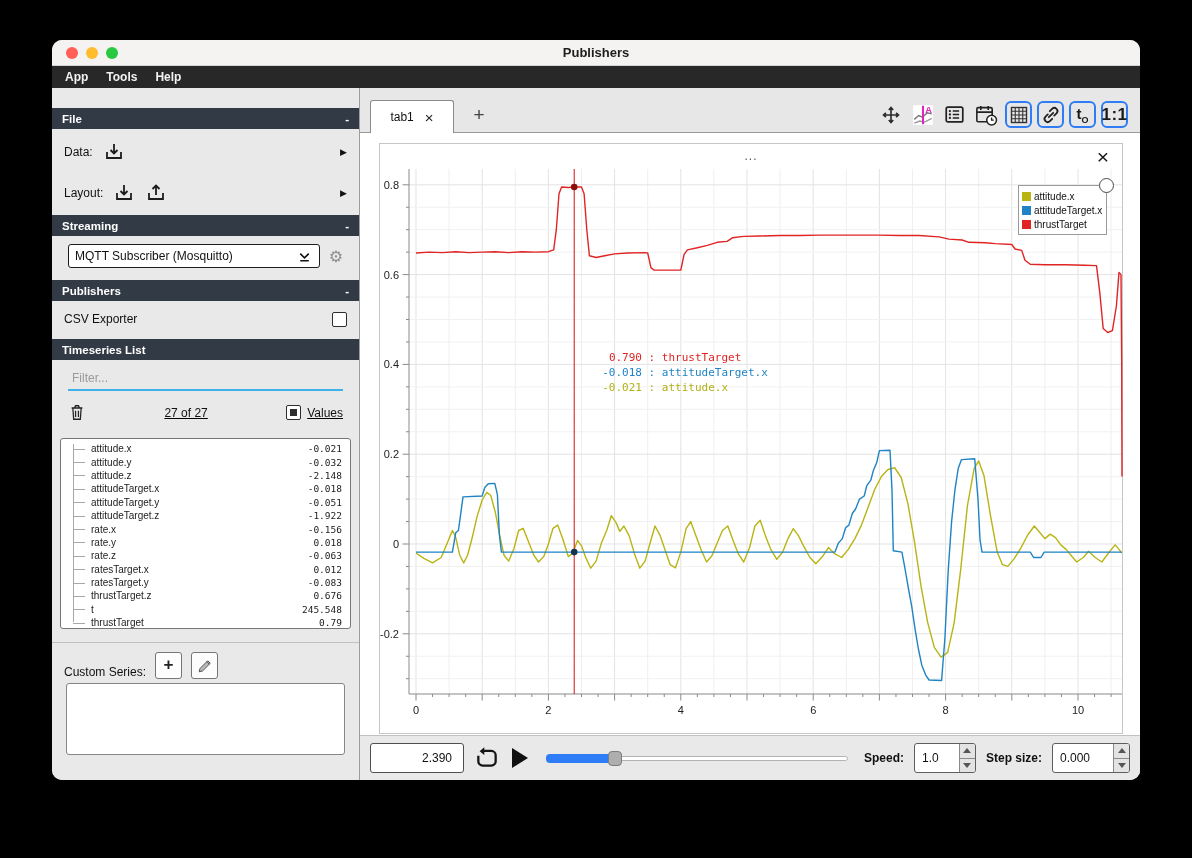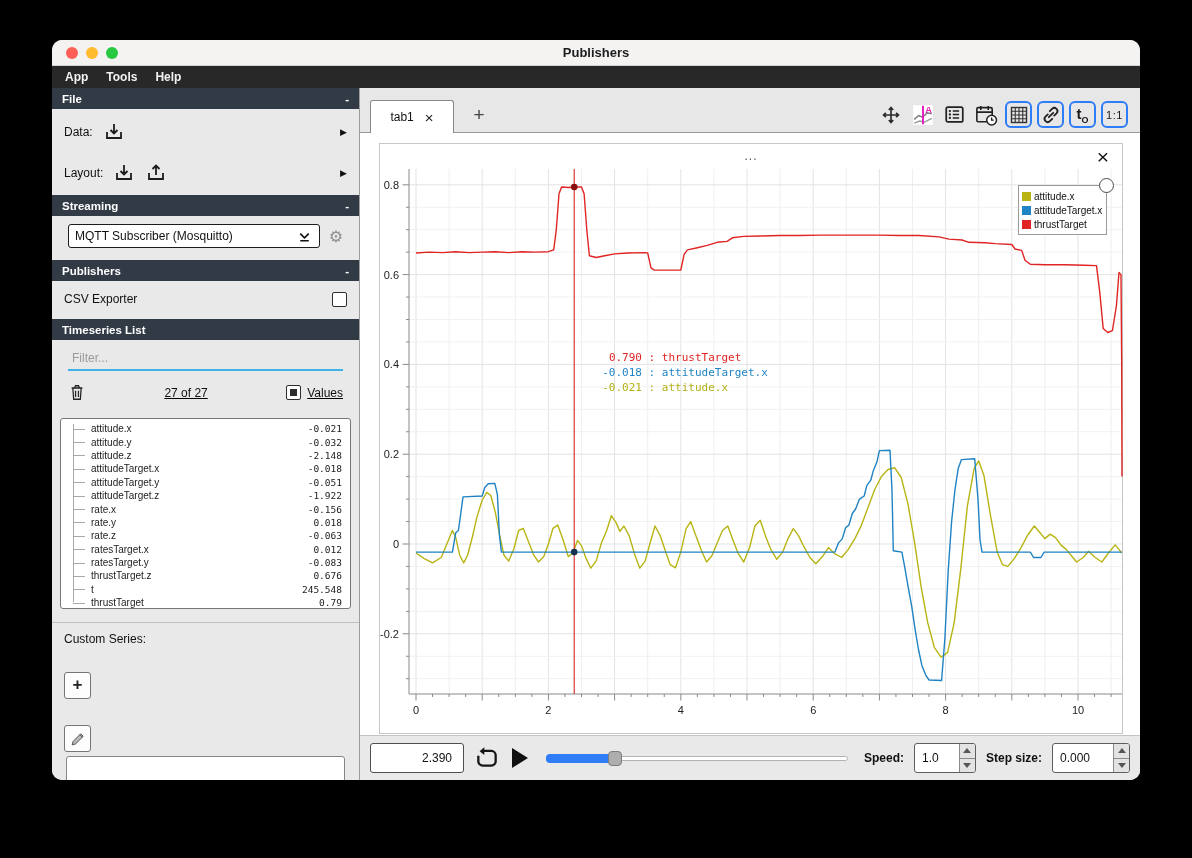--- a/index.html
+++ b/index.html
@@ -17,21 +17,21 @@
   
   .menubar { height:22px; background:#282828; display:flex; align-items:center; padding-left:4px; }
   .menu-item { padding:0 9px; font-size:12px; font-weight:700; color:#f2f2f2; }
 
   .body { display:flex; height:692px; }
 
   
   .sidebar { width:308px; flex:none; background:#e9e9e9; border-right:1px solid #9d9d9d; overflow:hidden; }
   .sec-hdr { height:21px; margin-top:2px; background:#323a46; color:#fff; font-size:11.5px; font-weight:700;
              display:flex; align-items:center; justify-content:space-between; padding:0 10px; }
-  .sec-hdr:first-child { margin-top:0; }
+  .sec-hdr:first-child { margin-top:20px; }
   .row { display:flex; align-items:center; padding:0 12px; }
   .lbl { font-size:12px; color:#111; }
   .arrow-right { margin-left:auto; font-size:9px; color:#111; }
   .icon-plain { display:inline-flex; align-items:center; justify-content:center; }
   .file-data { height:38px; gap:10px; margin-top:4px; }
   .file-layout { height:40px; gap:10px; margin-top:2px; }
   .stream-body { padding:8px 16px 10px; }
   .combo-row { display:flex; align-items:center; gap:9px; }
   .combo { width:258px; height:24px; background:#fff; border:1.4px solid #1c1c1c; border-radius:3px;
            display:flex; align-items:center; padding:0 6px; }
@@ -64,41 +64,41 @@
   .count-lbl { flex:1; text-align:center; font-size:12px; color:#111; }
   .values-wrap { display:flex; align-items:center; gap:6px; }
   .tree { margin:10px 8px 0; height:191px; background:#fff; border:1px solid #777; border-radius:3px; padding-top:3px; overflow:hidden; }
   .ts-rows { position:relative; }
   .ts-rows::before { content:''; position:absolute; left:12px; top:2px; bottom:7px; width:1px; background:#a8a8a8; }
   .ts-row { height:13.4px; display:flex; align-items:center; position:relative; padding-left:30px; }
   .ts-row::before { content:''; position:absolute; left:12px; top:50%; width:12px; height:1px; background:#a8a8a8; }
   .ts-name { font-size:10px; color:#1c1c1c; }
   .ts-val { margin-left:auto; padding-right:8px; font-family:"DejaVu Sans Mono",monospace; font-size:9.5px; color:#1c1c1c; }
   .cs-divider { margin-top:13px; border-top:1px solid #c0c0c0; }
-  .cs-row { padding:9px 12px 0; display:flex; align-items:flex-start; gap:26px;flex-direction:column; }
+  .cs-row { padding:9px 12px 0; display:flex; align-items:flex-end; gap:9px; }
   .sq-btn { width:27px; height:27px; }
   .plus-glyph { font-size:17px; font-weight:600; color:#222; margin-top:-2px; }
   .cs-box { margin:4px 14px 0; height:72px; background:#fff; border:1px solid #868686; border-radius:3px; }
 
   
   .main { flex:1; position:relative; background:#e7e7e7; }
   .tabbar-line { position:absolute; left:0; right:0; top:44px; height:1px; background:#999; z-index:1; }
   .tab { position:absolute; left:10px; top:12px; width:84px; height:33px; background:#fff; border:1px solid #8a8a8a;
          border-bottom:none; border-radius:3px 3px 0 0; z-index:2; display:flex; align-items:center;
          justify-content:center; gap:11px; }
   .tab .tab-lbl { font-size:12px; color:#111; }
   .tab .tab-close { font-size:15px; color:#222; line-height:1; }
   .tab-plus { position:absolute; left:106px; top:14px; width:26px; height:26px; display:flex; align-items:center;
               justify-content:center; font-size:19px; color:#444; z-index:2; }
   .toolbar { position:absolute; right:12px; top:13px; display:flex; align-items:center; gap:5px; z-index:2; }
   .tool { width:27px; height:27px; display:flex; align-items:center; justify-content:center; }
   .tool.active { border:2px solid #2e7cf6; border-radius:6px; }
   .t0-glyph { font-size:15px; font-weight:600; color:#1a1a1a; }
   .t0-glyph sub { font-size:9px; }
-  .ratio-glyph { font-size:11px; font-weight:400; color:#1a1a1a; letter-spacing:.5px; }
+  .ratio-glyph { font-size:17px; font-weight:700; color:#1a1a1a; letter-spacing:.5px; }
 
   .tab-content { position:absolute; left:0; right:0; top:45px; bottom:45px; background:#fff; }
   .plot-card { position:absolute; left:19px; top:10px; width:744px; height:591px; background:#fff; border:1px solid #c6c6c6; }
   #plot-svg { position:absolute; left:0; top:0; }
   #plot-svg text.tick { font-family:"Liberation Sans",sans-serif; font-size:11px; fill:#222; }
   .plot-dots { position:absolute; left:0; right:0; top:5px; text-align:center; font-size:12px; color:#555; letter-spacing:1px; }
   .plot-close { position:absolute; right:13px; top:2px; font-size:21px; font-weight:400; color:#141414; line-height:1; z-index:3; }
   .legend { position:absolute; left:638px; top:41px; width:89px; background:#fff; border:1px solid #9a9a9a; padding:3px 0; z-index:2; }
   .legend-row { display:flex; align-items:center; gap:3px; padding:1.5px 3px; }
   .legend-chip { width:9px; height:9px; flex:none; }

